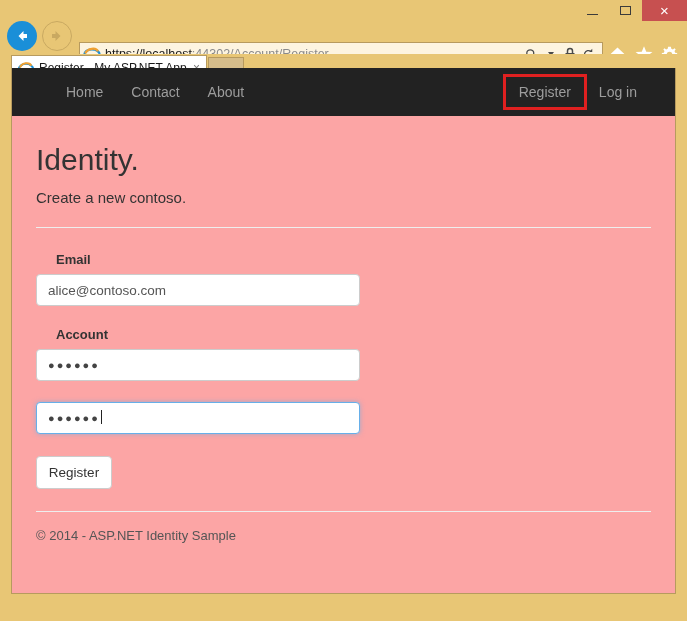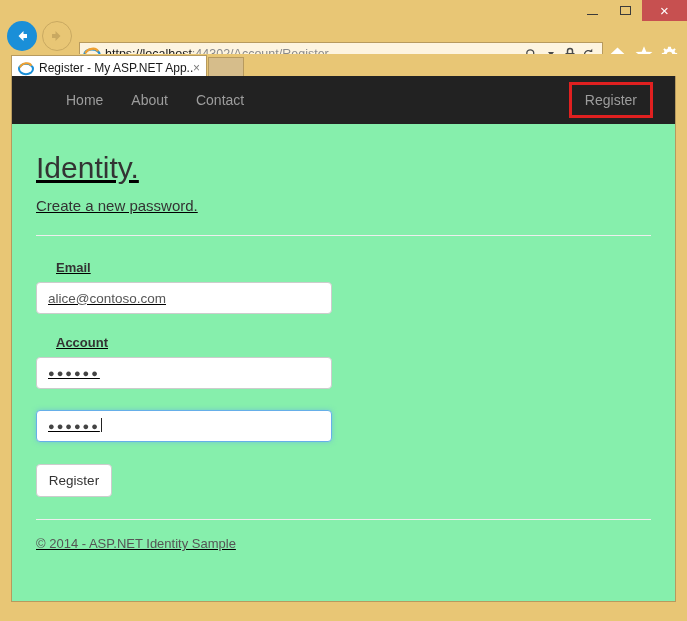--- a/index.html
+++ b/index.html
@@ -201,28 +201,27 @@
     width: 36px; height: 23px;
     background: #d6bd8b;
     border: 1px solid #b79a5e;
     border-bottom: none;
     box-sizing: border-box;
   }
 
   
   .viewport {
     position: absolute;
-    left: 11px; top: 76px;
+    left: 11px; top: 68px;
     width: 665px; height: 526px;
-    background: #86efac;
+    background: #fca5a5;
     border: 1px solid #b79a5e;
     border-top: none;
     box-sizing: border-box;
     overflow: hidden;
-    text-decoration: underline;
   }
 
   
   .site-nav {
     position: relative;
     height: 48px;
     background: #222222;
   }
   .site-nav-left {
     position: absolute;
@@ -284,21 +283,21 @@
   .field-group.first { margin-top: 24px; }
   .field-label {
     font-size: 13px;
     font-weight: bold;
     color: #333333;
     margin-bottom: 7px;
     display: block;
     padding-left: 20px;
   }
   .field-input {
-    width: 296px;
+    width: 324px;
     height: 32px;
     box-sizing: border-box;
     border: 1px solid #cccccc;
     border-radius: 4px;
     background: #ffffff;
     font-family: "Liberation Sans", sans-serif;
     font-size: 13.5px;
     color: #555555;
     padding: 0 11px;
     outline: none;
@@ -444,34 +443,35 @@
       <span class="tab-close">×</span>
     </div>
     <div class="tab-new"></div>
   </div>
 
   <div class="viewport">
 
     <div class="site-nav">
       <div class="site-nav-left">
         <a class="nav-link">Home</a>
+        <a class="nav-link">Contact</a>
         <a class="nav-link">About</a>
-        <a class="nav-link">Contact</a>
       </div>
       <div class="site-nav-right">
         <span class="nav-link boxed">
           <span>Register</span>
           <span class="red-box"></span>
         </span>
+        <a class="nav-link">Log in</a>
       </div>
     </div>
 
     <div class="page-body">
       <h1 class="page-title">Identity.</h1>
-      <p class="page-sub">Create a new password.</p>
+      <p class="page-sub">Create a new contoso.</p>
       <div class="hr"></div>
 
       <div class="field-group first">
         <label class="field-label">Email</label>
         <input class="field-input" type="text" value="alice@contoso.com" style="">
       </div>
 
       <div class="field-group">
         <label class="field-label">Account</label>
         <div class="field-input">

